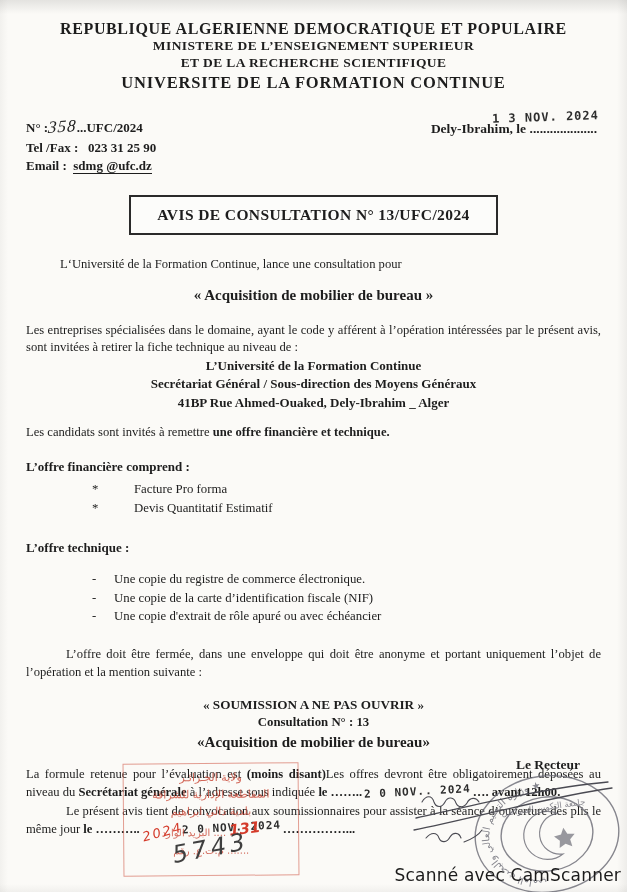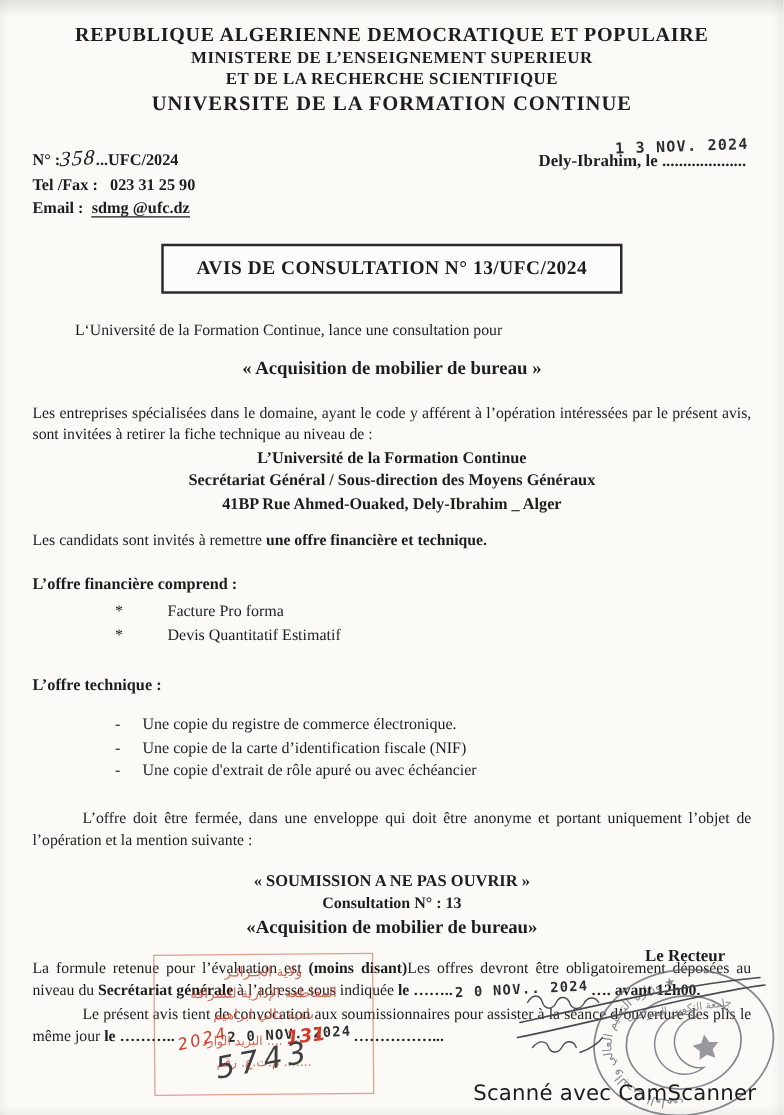--- a/index.html
+++ b/index.html
@@ -75,21 +75,21 @@
     transform:rotate(-.5deg);
   }
   .red-stamp .rs-line{white-space:nowrap;overflow:hidden;}
   .rs-mail{position:relative;font-size:10px;white-space:nowrap;}
   .hw-red{display:inline-block;color:#d43a2a;font-size:15px;font-weight:bold;font-style:italic;transform:rotate(-6deg);position:relative;top:-2px;}
   .hw-red2{position:absolute;left:18px;top:58px;color:#d43a2a;font-size:13px;font-style:italic;transform:rotate(-14deg);letter-spacing:2px;}
   .hw-num{position:absolute;left:48px;top:66px;color:#3f3f3f;font-size:24px;font-style:italic;transform:rotate(-10deg);letter-spacing:4px;z-index:3;}
   .round-stamp{position:absolute;left:468px;top:770px;z-index:2;opacity:.8;}
   .signature{position:absolute;left:412px;top:772px;z-index:4;}
   .camscanner{
-    position:absolute;right:22px;bottom:7px;z-index:6;
+    position:absolute;right:6px;bottom:7px;z-index:6;
     font-family:"DejaVu Sans", sans-serif;font-size:17px;color:#1b1b1b;letter-spacing:.2px;
   }
 </style>
 </head>
 <body>
 
 <div class="page">
   <div class="doc">
 
     <div class="center">

